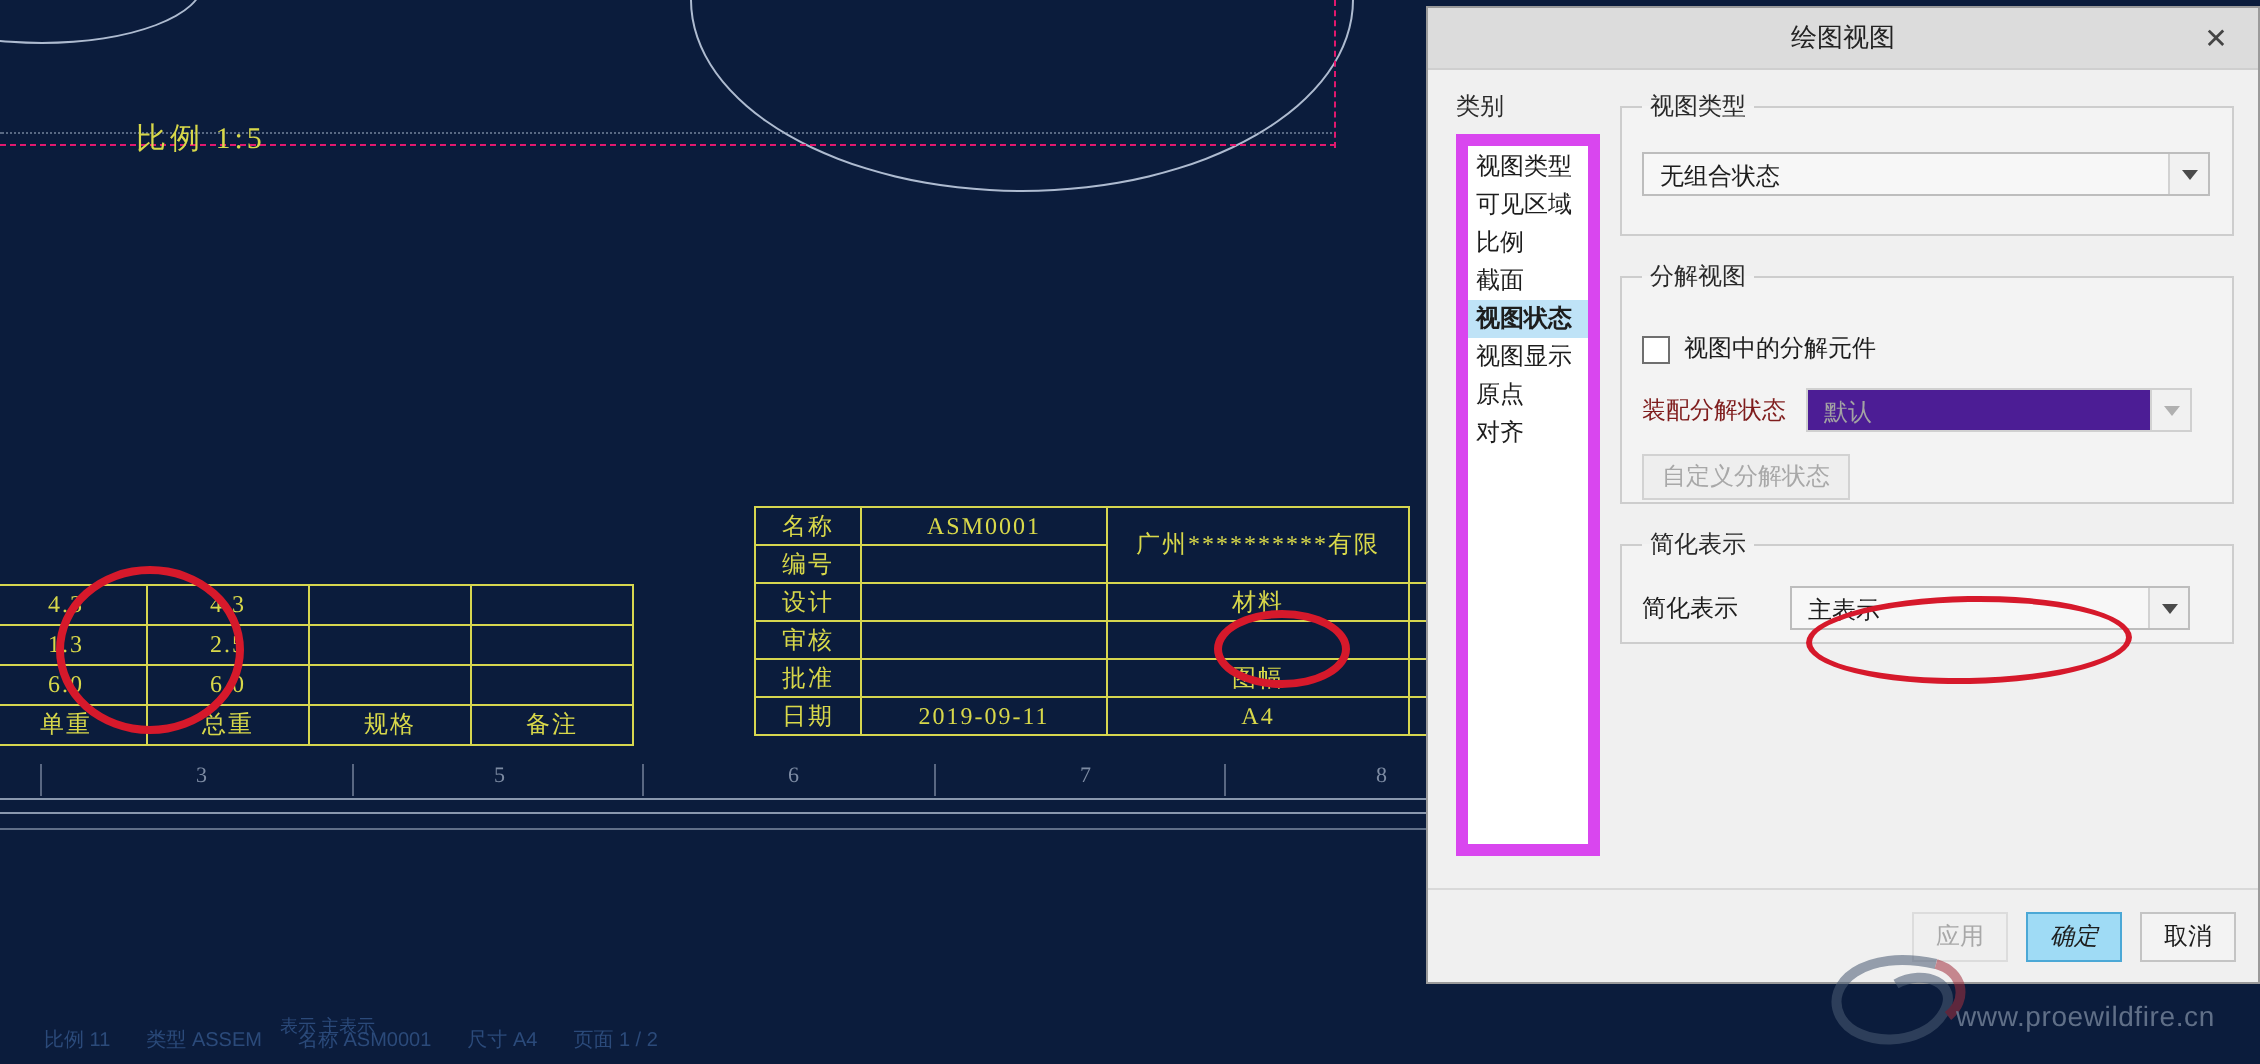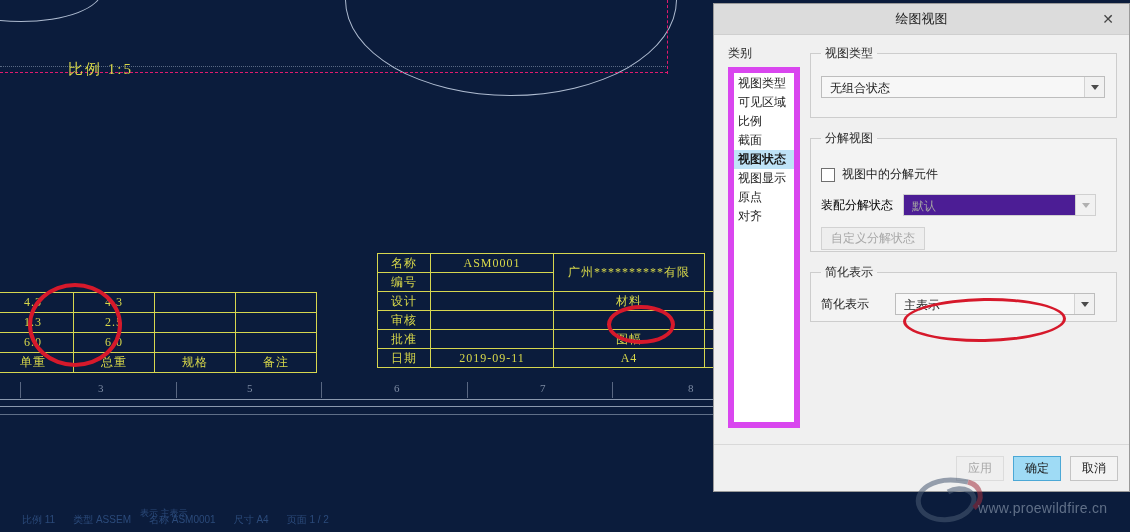--- a/index.html
+++ b/index.html
@@ -121,21 +121,21 @@
                  display:flex;align-items:center;justify-content:center;
                  background:#f1f1f1;}
   .combo .carrow i{border-left:4px solid transparent;border-right:4px solid transparent;
                    border-top:5px solid #4a4a4a;display:block;}
   .combo.disabled{background:#4c1d95;border-color:#d0d0d0;}
   .combo.disabled .ctext{color:#a3a3a3;}
   .combo.disabled .carrow i{border-top-color:#b0b0b0;}
 
   #combo-combined{width:284px;margin-top:6px;}
   #row-explode-state{display:flex;align-items:center;margin-top:11px;}
-  #lbl-explode-state{font-size:12px;color:#000000;width:82px;}
+  #lbl-explode-state{font-size:12px;color:#7f1d1d;width:82px;}
   #combo-explode-state{width:193px;}
 
   .chk-row{display:flex;align-items:center;gap:7px;margin-top:11px;}
   .chkbox{width:12px;height:12px;border:1px solid #6f6f6f;background:#fff;flex:none;}
   .chk-label{font-size:12px;color:#1d1d1d;}
 
   #btn-custom-explode{
     margin-top:11px;font-size:12px;height:23px;width:104px;
     background:#eeeeee;border:1px solid #d2d2d2;color:#a8a8a8;
   }
@@ -147,21 +147,21 @@
   
   #dialog-footer{
     position:absolute;left:0;bottom:0;width:100%;height:47px;
     border-top:1px solid #d9d9d9;background:#f0f0f0;
     display:flex;align-items:center;justify-content:flex-end;
     gap:9px;padding-right:11px;box-sizing:border-box;
   }
   .dlg-btn{font-size:12px;height:25px;min-width:48px;padding:0 9px;
            background:#f3f3f3;border:1px solid #c4c4c4;color:#1d1d1d;cursor:pointer;}
   .dlg-btn.disabled{color:#a8a8a8;border-color:#dcdcdc;background:#efefef;cursor:default;}
-  .dlg-btn.primary{background:#9fdbf5;border:1px solid #4ba8d6;}
+  .dlg-btn.primary{background:#9fdbf5;border:1px solid #4ba8d6;font-style:italic;}
 
   
   .red-ellipse{position:absolute;border:4px solid #d6192b;border-radius:50%;
                pointer-events:none;background:transparent;}
   #ellipse-bom{left:28px;top:283px;width:86px;height:76px;}
   #ellipse-weight{left:607px;top:305px;width:60px;height:31px;border-width:4px;}
   #ellipse-simplified{left:903px;top:298px;width:157px;height:38px;border-width:3px;
                       transform:rotate(-1deg);}
 
   

